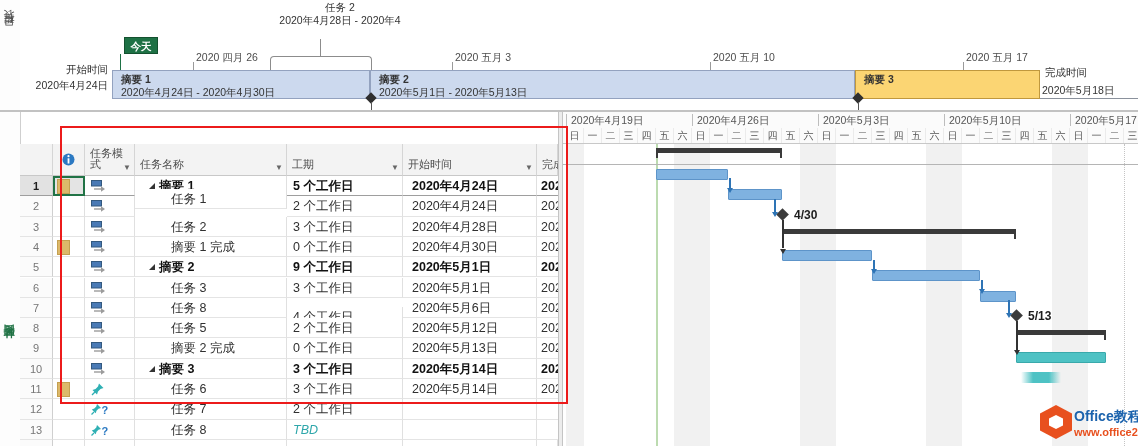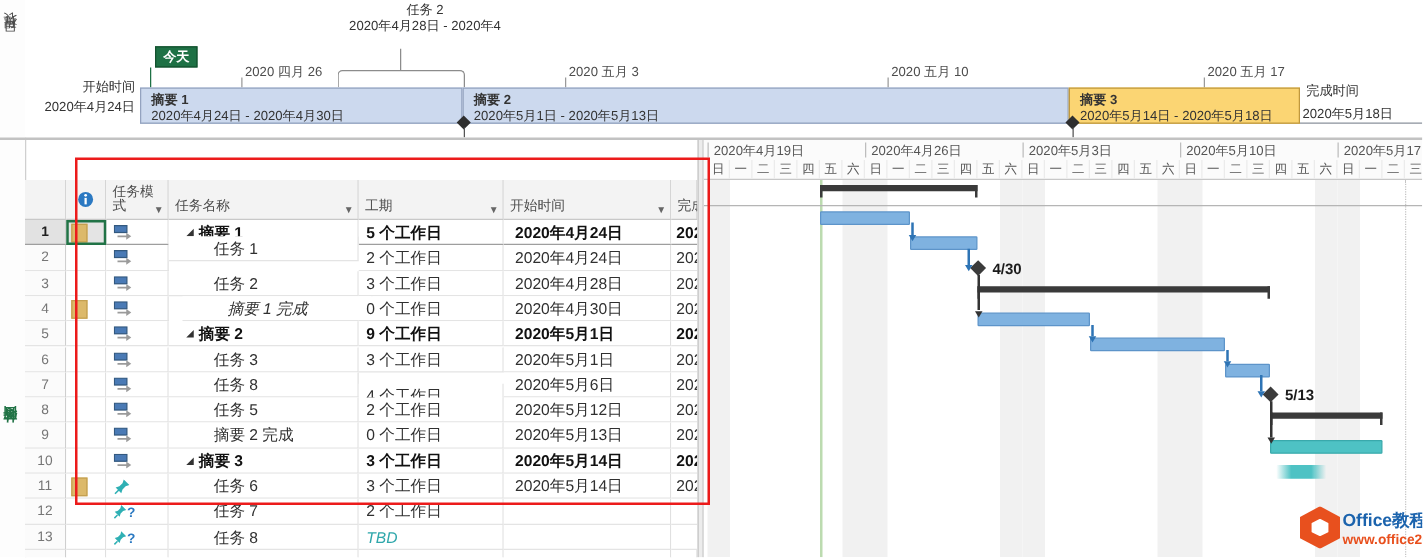--- a/index.html
+++ b/index.html
@@ -107,21 +107,20 @@
         <div class="tl-bar" style="left: 92px; width: 258px; background: rgb(204, 217, 238); border-color: rgb(147, 162, 191);">
           <div class="n" style="">摘要 1</div>
           <div class="d" style="">2020年4月24日 - 2020年4月30日</div>
         </div>
         <div class="tl-bar" style="left: 350px; width: 485px; background: rgb(204, 217, 238); border-color: rgb(147, 162, 191);">
           <div class="n" style="">摘要 2</div>
           <div class="d" style="">2020年5月1日 - 2020年5月13日</div>
         </div>
         <div class="tl-bar" style="left: 835px; width: 185px; background: rgb(251, 213, 115); border-color: rgb(192, 152, 61);">
           <div class="n" style="">摘要 3</div>
-          <div class="d" style="">2020年5月14日 - 2020年5月18日</div>
         </div>
         <div class="diamond" style="left: 347px; top: 94px;"></div>
         <div class="abs" style="left: 351px; top: 102px; width: 1px; height: 8px; background: rgb(85, 85, 85);"></div>
         <div class="diamond" style="left: 834px; top: 94px;"></div>
         <div class="abs" style="left: 838px; top: 102px; width: 1px; height: 8px; background: rgb(85, 85, 85);"></div>
       </div>
   </div>
 
   <div id="pane-sep"></div>
 
@@ -190,21 +189,21 @@
         <div class="cell" style="left: 267px; top: 72.6px; width: 116px; height: 20.3px; line-height: 20.3px; padding-left: 6px;">3 个工作日</div>
         <div class="cell" style="left: 383px; top: 72.6px; width: 134px; height: 20.3px; line-height: 20.3px; padding-left: 9px;">2020年4月28日</div>
         <div class="cell" style="left: 517px; top: 72.6px; width: 21px; height: 20.3px; line-height: 20.3px; padding-left: 4px; border-right: none;">2020</div>
         <div class="cell numcell" style="left: 0px; top: 92.9px; width: 33px; height: 20.3px; line-height: 20.3px;">4</div>
         <div class="cell" style="left: 33px; top: 92.9px; width: 32px; height: 20.3px;"><div class="indsq" style=""></div></div>
         <div class="cell" style="left: 65px; top: 92.9px; width: 50px; height: 20.3px; padding: 4px 0px 0px 6px;"><div style="display: inline-block;"><svg width="16" height="12" viewBox="0 0 16 12">
               <rect x="0.5" y="0.5" width="10" height="5.5" fill="#4a7ab5" stroke="#33597f"></rect>
               <path d="M3 9 h8" stroke="#9b9b9b" stroke-width="1.4" fill="none"></path>
               <path d="M10 6.2 l4 2.8 -4 2.8 z" fill="#9b9b9b"></path>
             </svg></div></div>
-        <div class="cell" style="left: 126px; top: 92.9px; width: 152px; height: 20.3px; line-height: 20.3px; padding-left: 36px; font-style: italic;"><span>摘要 1 完成</span></div>
+        <div class="cell" style="left: 115px; top: 92.9px; width: 152px; height: 20.3px; line-height: 20.3px; padding-left: 36px;"><span>摘要 1 完成</span></div>
         <div class="cell" style="left: 267px; top: 92.9px; width: 116px; height: 20.3px; line-height: 20.3px; padding-left: 6px;">0 个工作日</div>
         <div class="cell" style="left: 383px; top: 92.9px; width: 134px; height: 20.3px; line-height: 20.3px; padding-left: 9px;">2020年4月30日</div>
         <div class="cell" style="left: 517px; top: 92.9px; width: 21px; height: 20.3px; line-height: 20.3px; padding-left: 4px; border-right: none;">2020</div>
         <div class="cell numcell" style="left: 0px; top: 113.2px; width: 33px; height: 20.3px; line-height: 20.3px;">5</div>
         <div class="cell" style="left: 33px; top: 113.2px; width: 32px; height: 20.3px;"></div>
         <div class="cell" style="left: 65px; top: 113.2px; width: 50px; height: 20.3px; padding: 4px 0px 0px 6px;"><div style="display: inline-block;"><svg width="16" height="12" viewBox="0 0 16 12">
               <rect x="0.5" y="0.5" width="10" height="5.5" fill="#4a7ab5" stroke="#33597f"></rect>
               <path d="M3 9 h8" stroke="#9b9b9b" stroke-width="1.4" fill="none"></path>
               <path d="M10 6.2 l4 2.8 -4 2.8 z" fill="#9b9b9b"></path>
             </svg></div></div>

